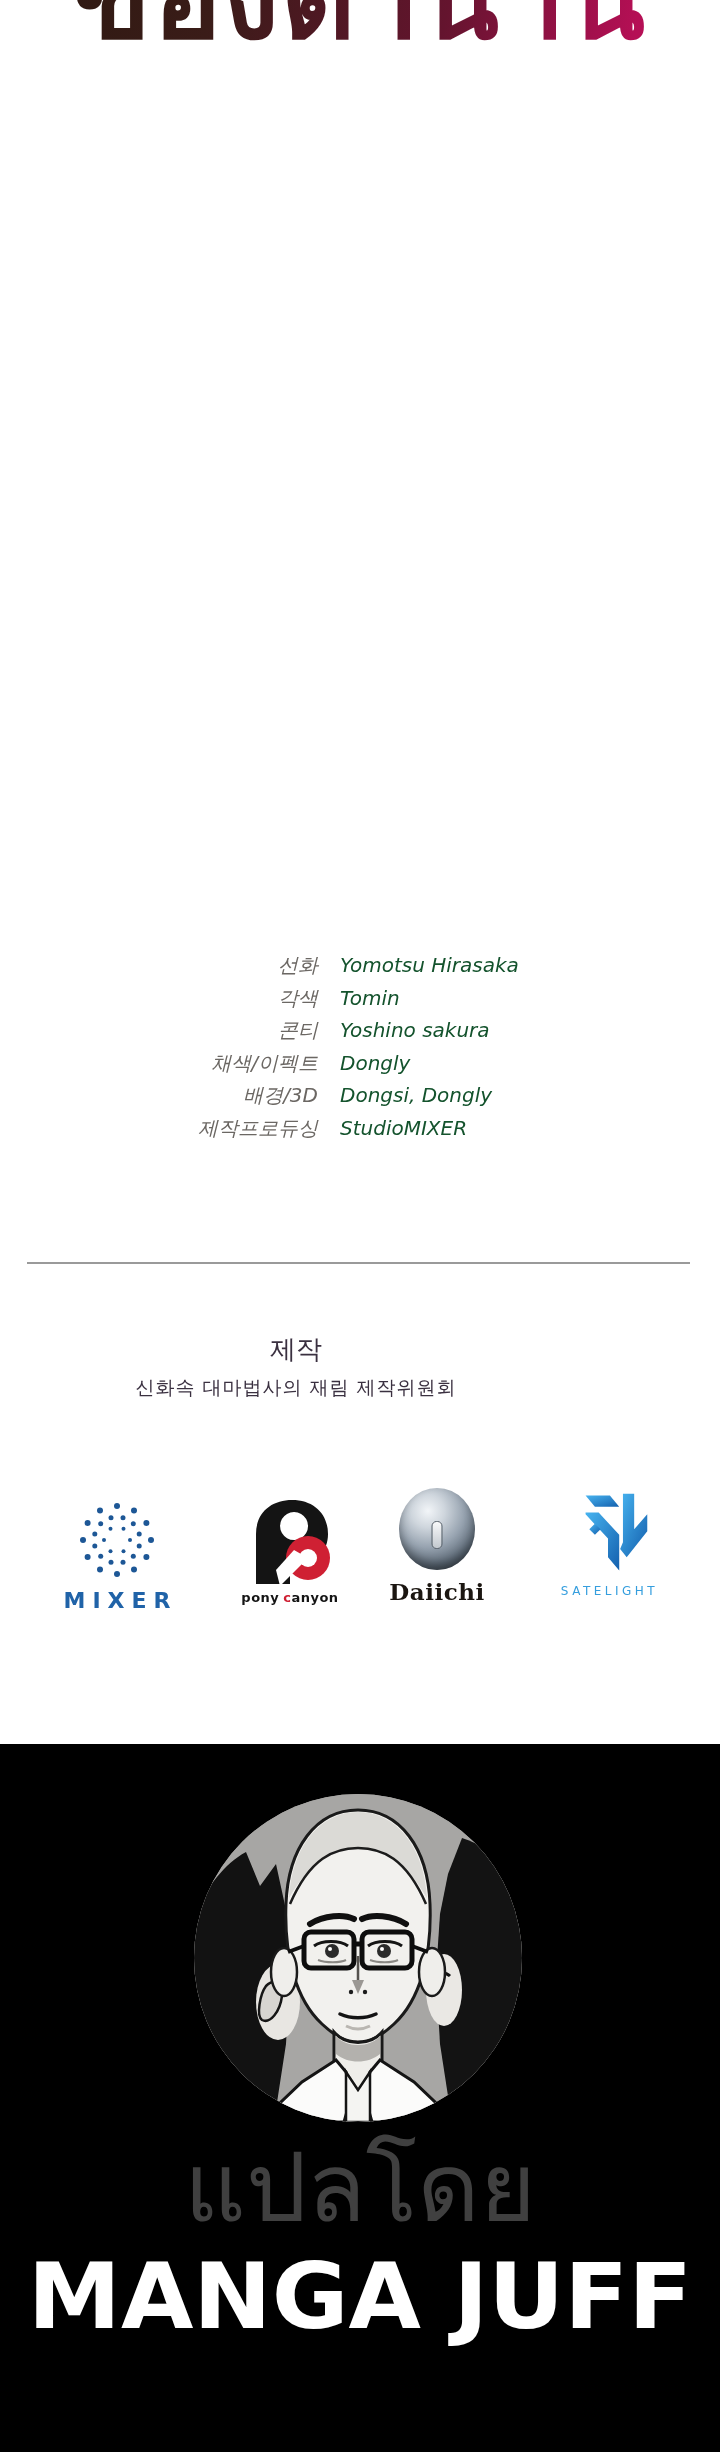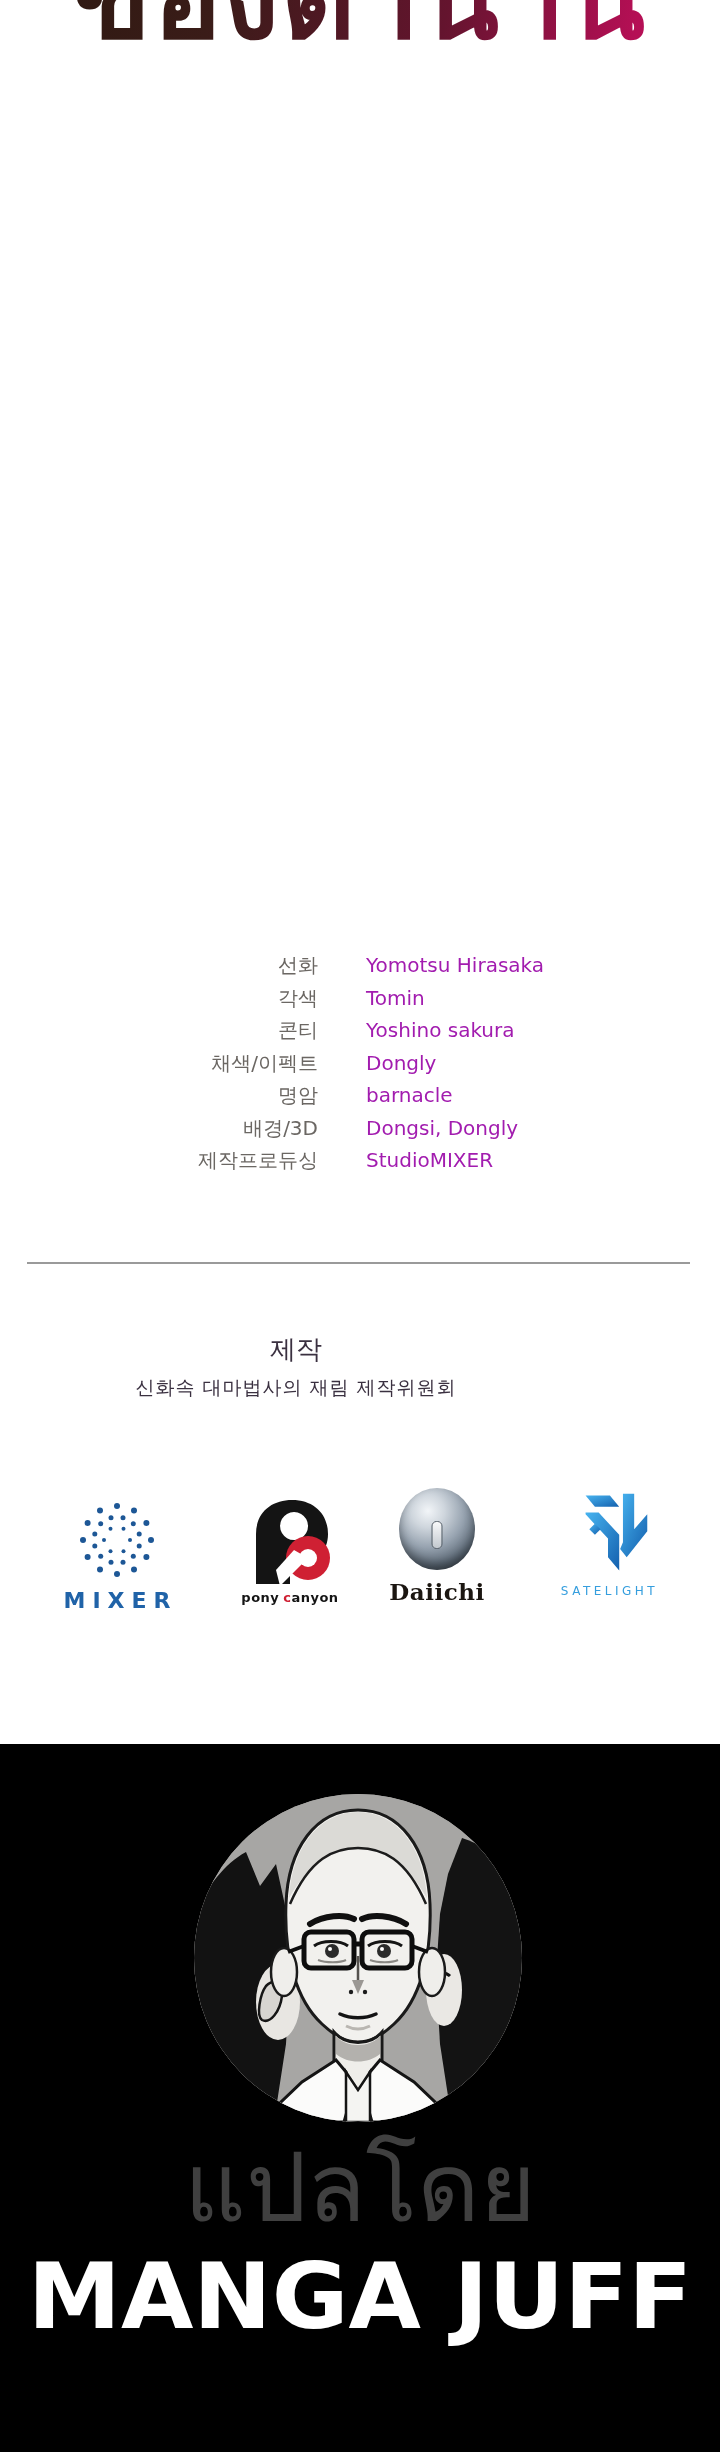--- a/index.html
+++ b/index.html
@@ -14,24 +14,24 @@
   }
   .thai-title{
     position:absolute;top:-58px;left:0;width:720px;
     text-align:center;font-size:114px;line-height:1.0;font-weight:bold;
     background:linear-gradient(100deg,#2b1810 0%,#3a1c18 30%,#64142e 62%,#b50f55 88%,#b90f58 100%);
     -webkit-background-clip:text;background-clip:text;color:transparent;
     white-space:nowrap;letter-spacing:2px;
   }
 
   
-  .credits{position:absolute;top:949px;left:0;width:680px;}
+  .credits{position:absolute;top:949px;left:0;width:680px;font-style:italic;}
   .credit-row{display:flex;font-size:20px;line-height:32.5px;}
   .credit-label{width:318px;text-align:right;color:#6b6763;}
-  .credit-value{margin-left:48px;color:#a21caf;}
+  .credit-value{margin-left:22px;color:#14532d;}
 
   
   .divider{position:absolute;top:1262px;left:27px;width:663px;height:2px;background:#9a9a9a;}
 
   
   .production{
     position:absolute;top:1334px;left:0;width:592px;text-align:center;
     font-family:"DejaVu Serif","Liberation Serif",serif;color:#3a3040;
   }
   .production-heading{font-size:26px;line-height:30px;}
@@ -106,24 +106,20 @@
       <div class="credit-label">각색</div>
       <div class="credit-value">Tomin</div>
     </div>
     <div class="credit-row">
       <div class="credit-label">콘티</div>
       <div class="credit-value">Yoshino sakura</div>
     </div>
     <div class="credit-row">
       <div class="credit-label">채색/이펙트</div>
       <div class="credit-value">Dongly</div>
-    </div>
-    <div class="credit-row">
-      <div class="credit-label">명암</div>
-      <div class="credit-value">barnacle</div>
     </div>
     <div class="credit-row">
       <div class="credit-label">배경/3D</div>
       <div class="credit-value">Dongsi, Dongly</div>
     </div>
     <div class="credit-row">
       <div class="credit-label">제작프로듀싱</div>
       <div class="credit-value">StudioMIXER</div>
     </div>
   </div>

